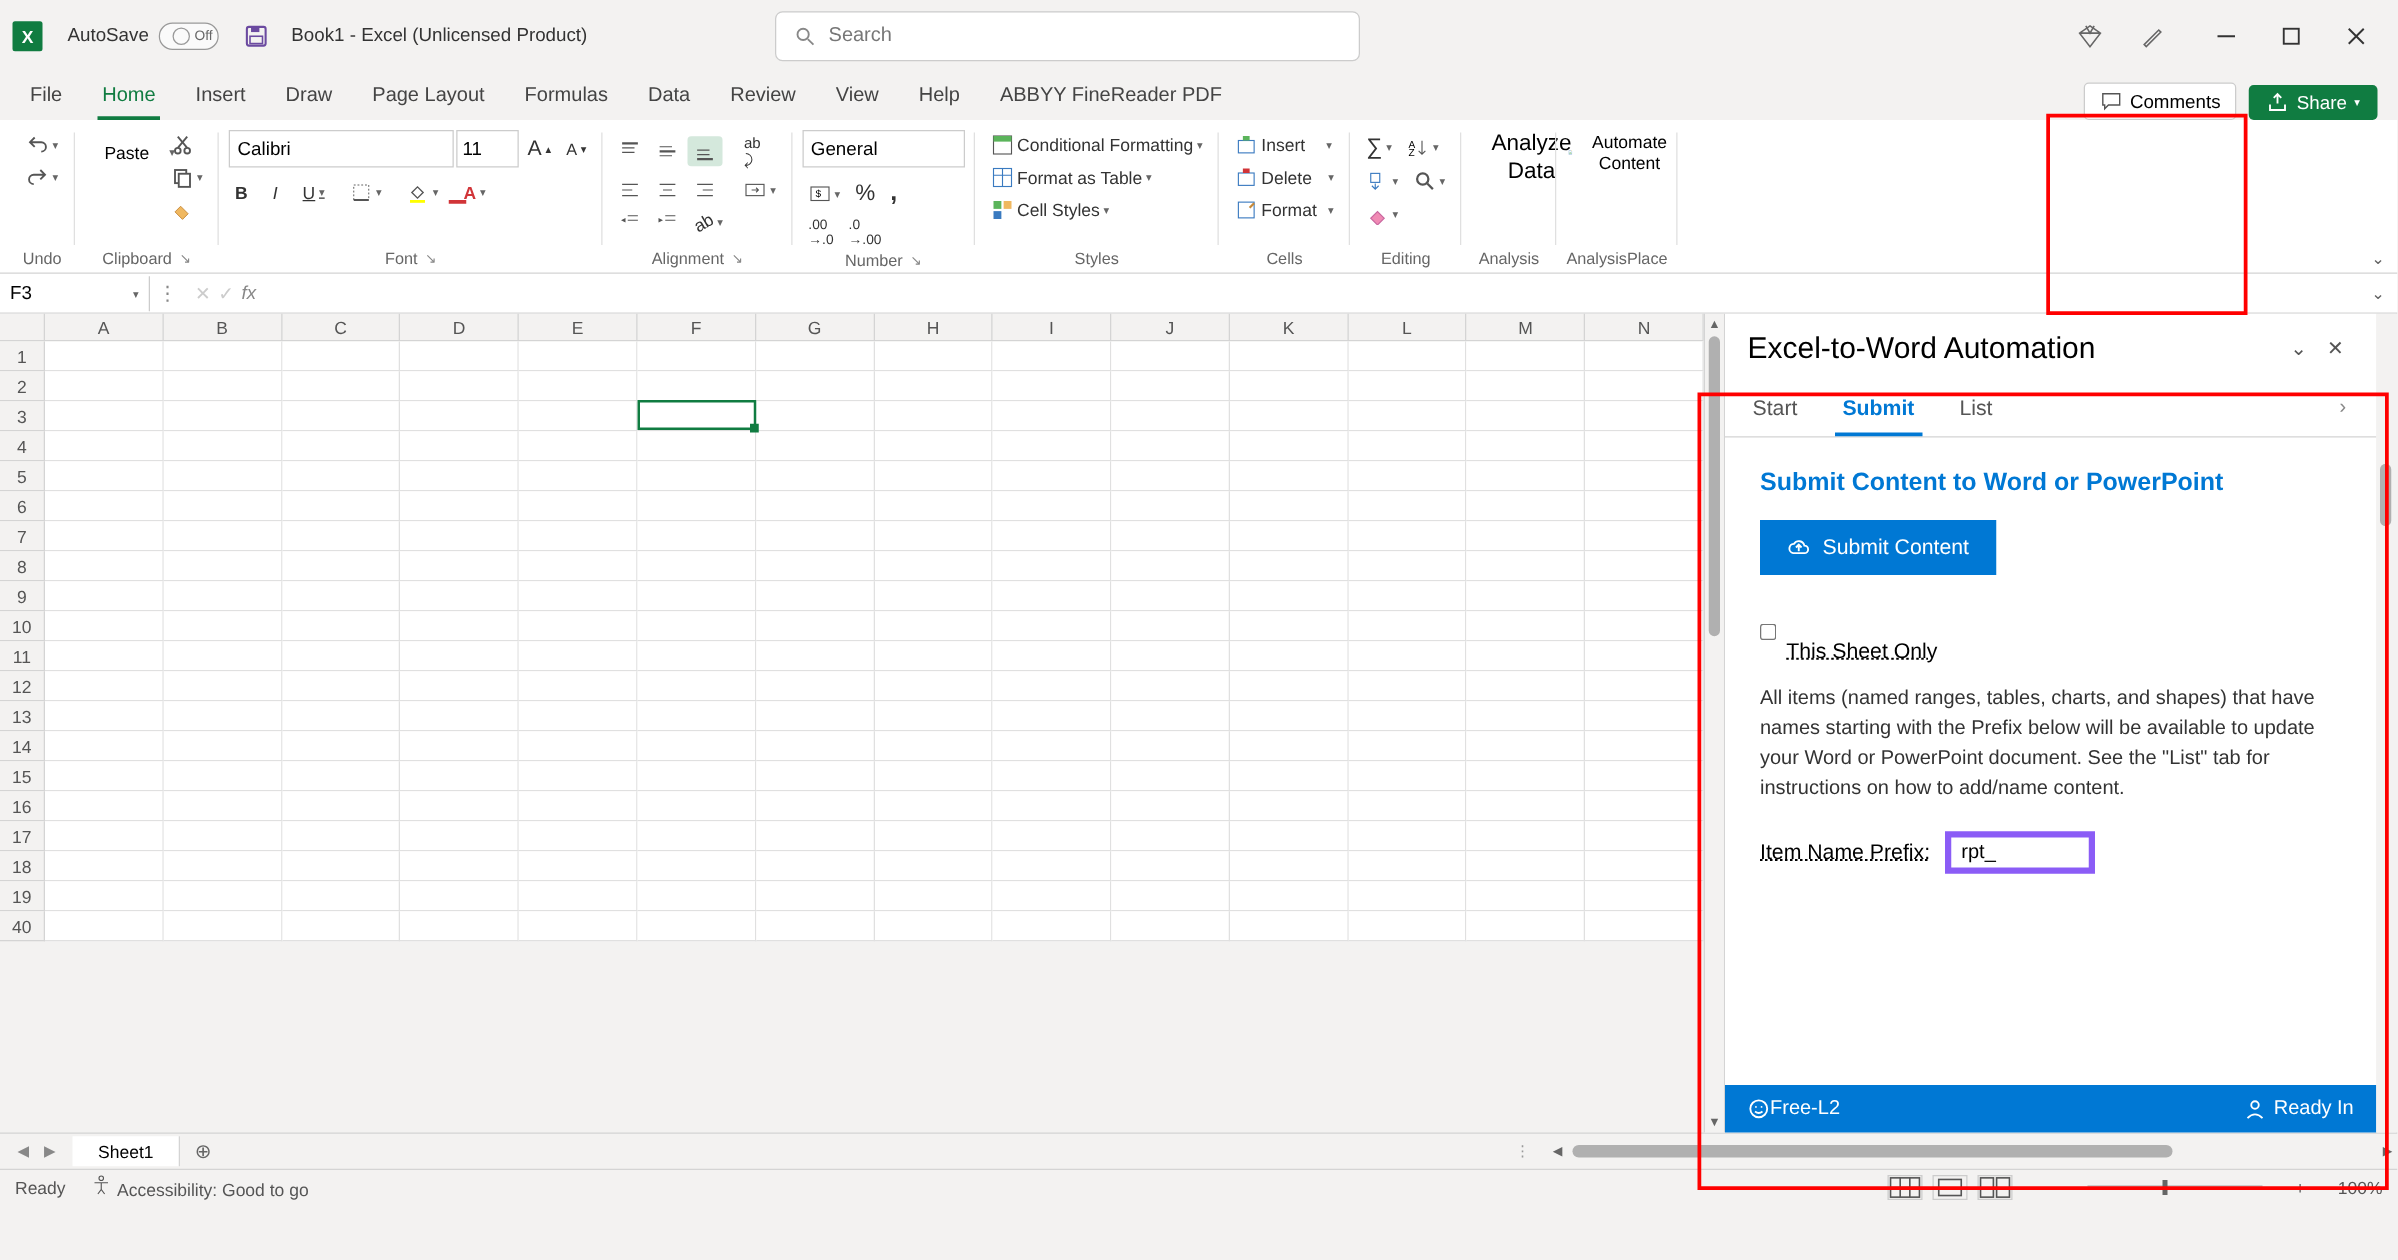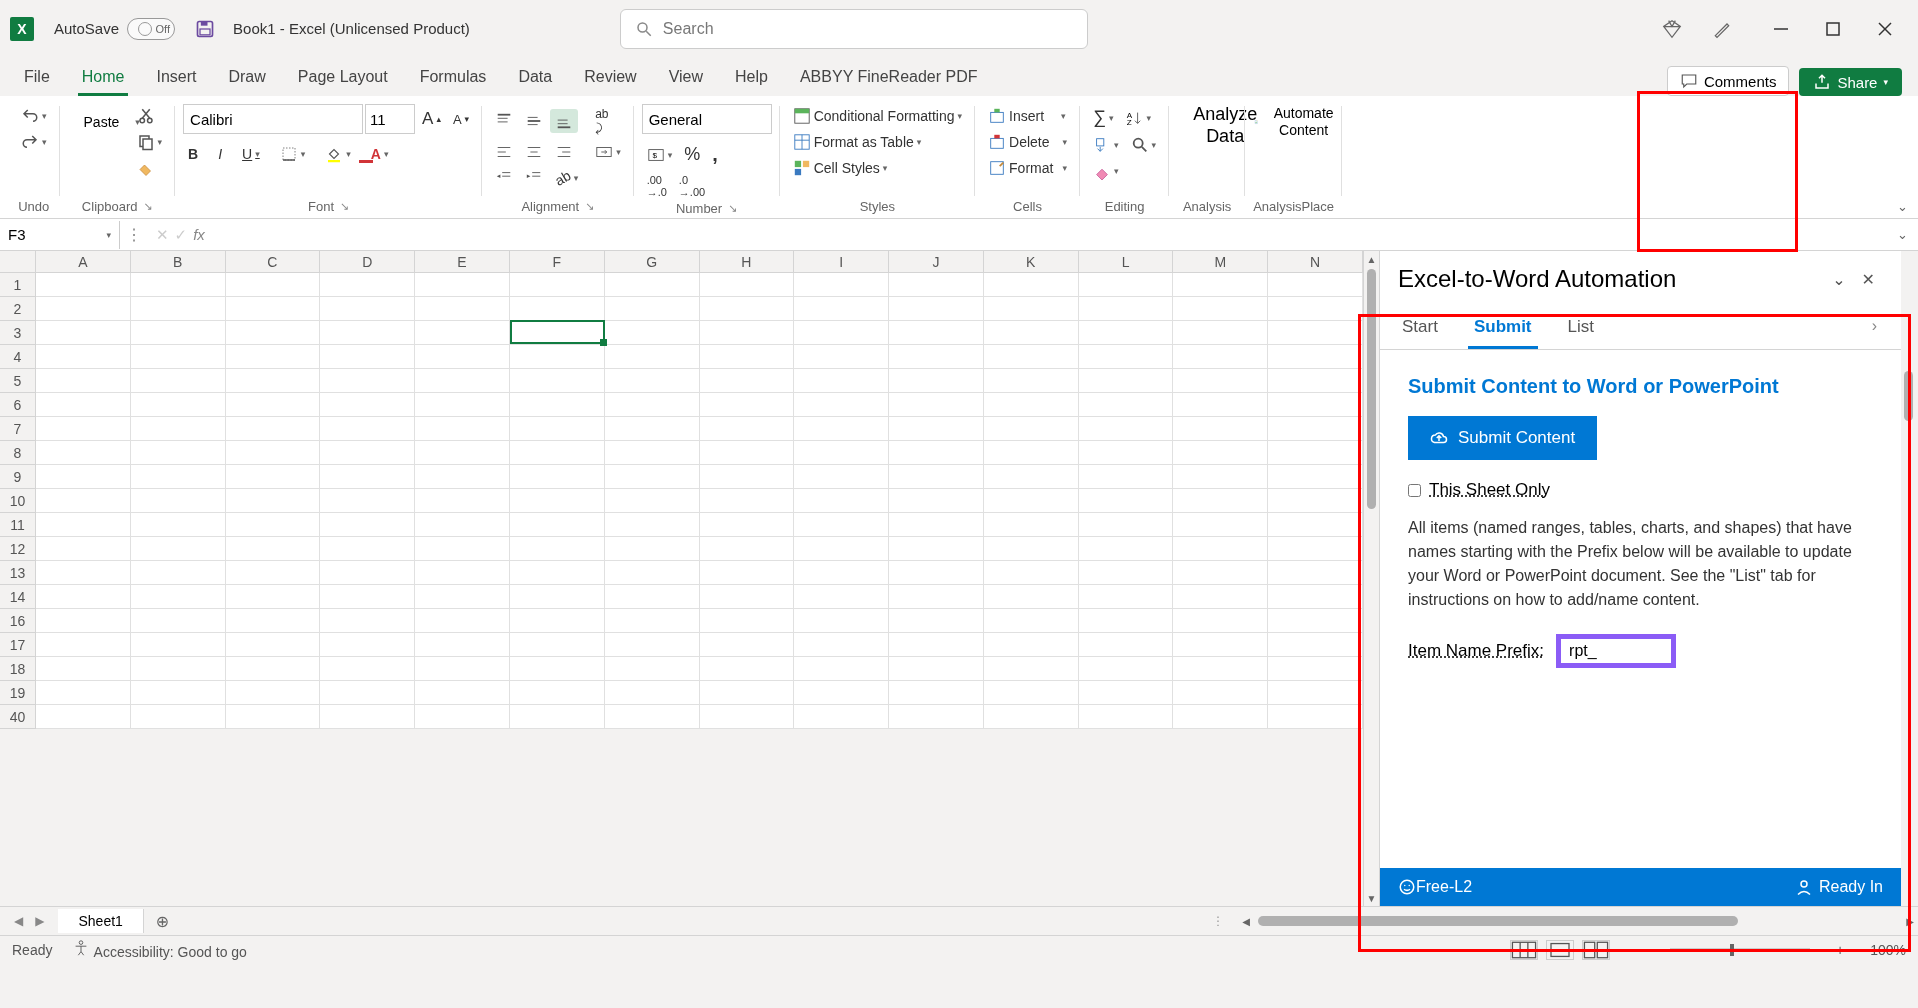--- a/index.html
+++ b/index.html
@@ -82,21 +82,21 @@
 .taskpane-title { flex: 1; font-size: 24px; }
 .taskpane-header-btn { padding: 4px 8px; color: #555; cursor: pointer; font-size: 16px; }
 .taskpane-tabs { display: flex; padding: 0 20px; gap: 32px; border-bottom: 1px solid #d4d4d4; }
 .tp-tab { padding: 10px 2px 12px; font-size: 17px; color: #555; cursor: pointer; position: relative; }
 .tp-tab.active { color: #0078d4; font-weight: 600; }
 .tp-tab.active::after { content: ""; position: absolute; bottom: 0; left: -4px; right: -4px; height: 3px; background: #0078d4; }
 .taskpane-body { flex: 1; padding: 22px 28px; overflow: auto; }
 .tp-heading { color: #0078d4; font-size: 20px; font-weight: 600; line-height: 1.4; margin-bottom: 16px; }
 .tp-submit-btn { background: #0078d4; color: white; padding: 12px 22px; font-size: 17px; border: none; display: inline-flex; align-items: center; gap: 10px; cursor: pointer; margin-bottom: 20px; }
 .tp-check-row { display: flex; align-items: center; gap: 8px; margin-bottom: 16px; }
-.tp-check-label { font-size: 17px; text-decoration: underline dotted; }
+.tp-check-label { font-size: 17px; text-decoration: underline dotted; margin-top: 31px; }
 .tp-desc { font-size: 16px; color: #333; line-height: 1.5; margin-bottom: 22px; }
 .tp-prefix-row { display: flex; align-items: center; gap: 12px; }
 .tp-prefix-label { font-size: 17px; text-decoration: underline dotted; }
 .tp-prefix-input { width: 120px; height: 34px; border: 5px solid #8b5cf6; padding: 0 8px; font-size: 16px; }
 .taskpane-footer { background: #0078d4; color: white; padding: 10px 18px; display: flex; align-items: center; font-size: 16px; }
 .tp-footer-spacer { flex: 1; }
 .tp-signin { display: flex; align-items: center; gap: 6px; cursor: pointer; }
 .taskpane-right-scroll { width: 16px; background: #f3f2f1; position: relative; }
 .tp-scroll-thumb { position: absolute; top: 120px; left: 3px; width: 9px; height: 50px; background: #b0b0b0; border-radius: 5px; }
 
@@ -818,20 +818,37 @@
           <div class="cell"></div>
           <div class="cell"></div>
           <div class="cell"></div>
           <div class="cell"></div>
           <div class="cell"></div>
           <div class="cell"></div>
           <div class="cell"></div>
         </div>
         <div class="grid-row">
           <div class="row-header">14</div>
+          <div class="cell"></div>
+          <div class="cell"></div>
+          <div class="cell"></div>
+          <div class="cell"></div>
+          <div class="cell"></div>
+          <div class="cell"></div>
+          <div class="cell"></div>
+          <div class="cell"></div>
+          <div class="cell"></div>
+          <div class="cell"></div>
+          <div class="cell"></div>
+          <div class="cell"></div>
+          <div class="cell"></div>
+          <div class="cell"></div>
+        </div>
+        <div class="grid-row">
+          <div class="row-header">15</div>
           <div class="cell"></div>
           <div class="cell"></div>
           <div class="cell"></div>
           <div class="cell"></div>
           <div class="cell"></div>
           <div class="cell"></div>
           <div class="cell"></div>
           <div class="cell"></div>
           <div class="cell"></div>
           <div class="cell"></div>

